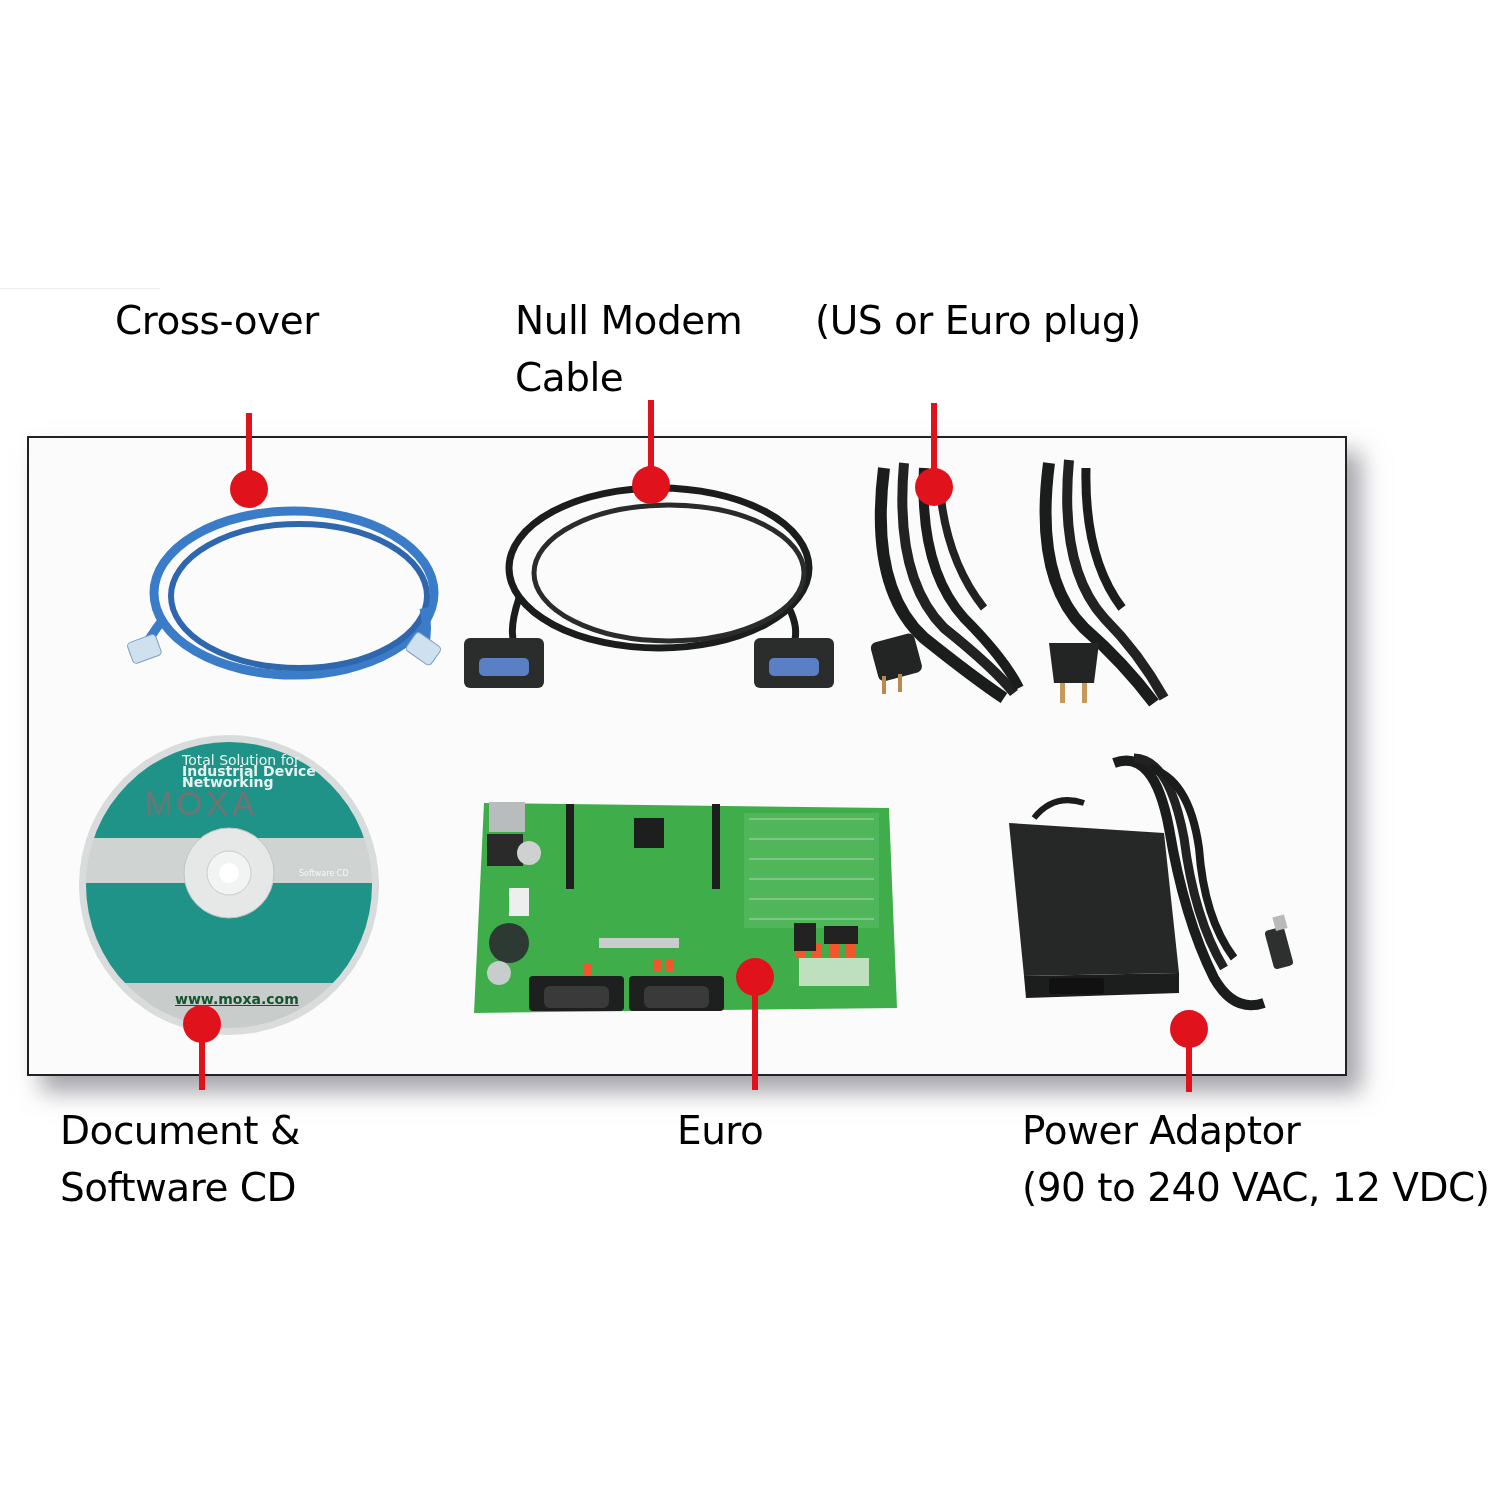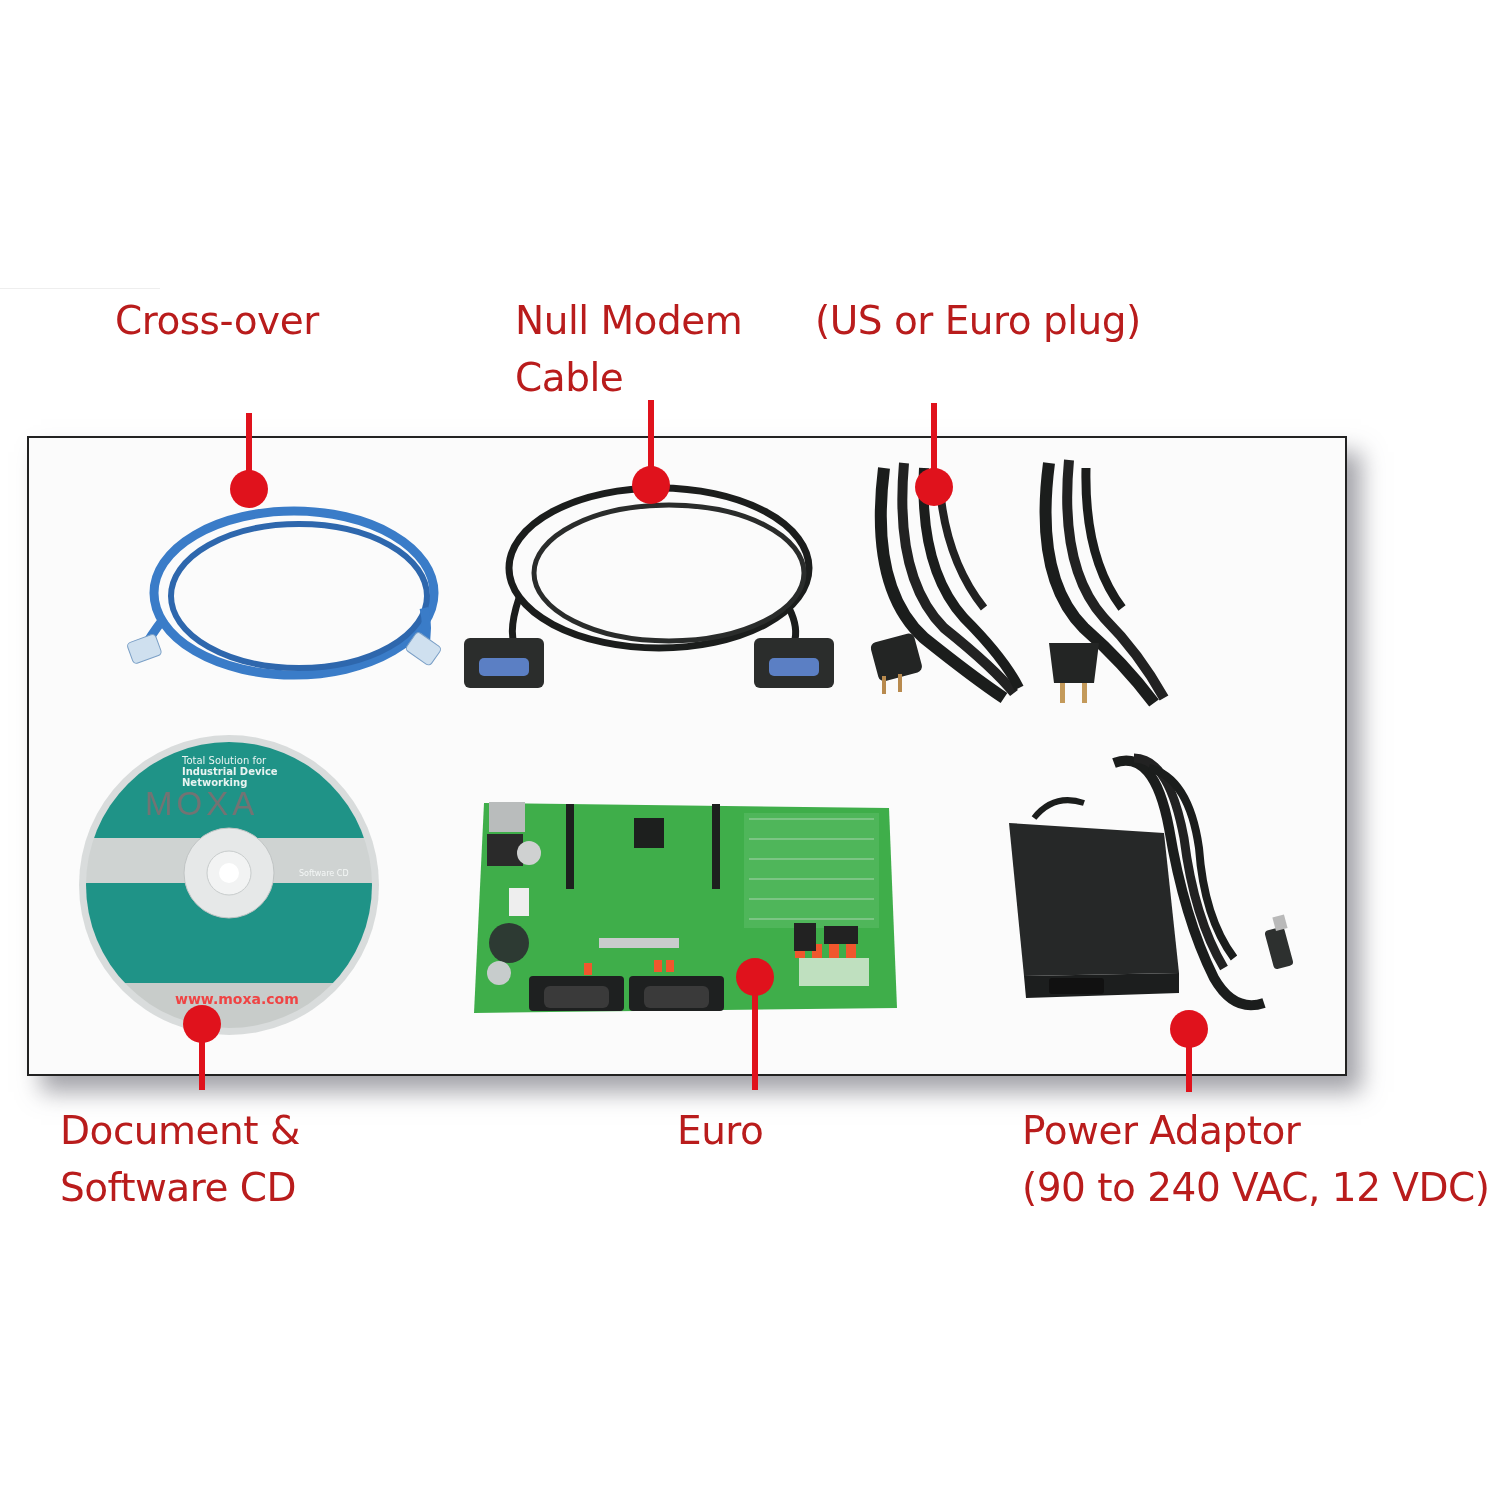--- a/index.html
+++ b/index.html
@@ -1,18 +1,18 @@
 <!DOCTYPE html>
 <html><head>
 <meta charset="utf-8">
 <style>
   html, body { margin: 0; padding: 0; background: #ffffff; }
   body { width: 1500px; height: 1500px; position: relative; overflow: hidden;
          font-family: "DejaVu Sans", "Liberation Sans", sans-serif; }
-  .label { position: absolute; color: #b91c1c; font-size: 39px; line-height: 57px;
+  .label { position: absolute; color: #000000; font-size: 39px; line-height: 57px;
            letter-spacing: -0.5px; white-space: nowrap; font-weight: normal; }
   .label span { display: block; }
   .frame { position: absolute; left: 27px; top: 436px; width: 1316px; height: 636px;
            border: 2px solid #222; background: #fbfbfb;
            box-shadow: 14px 16px 22px rgba(90,90,100,0.55); }
   .callout-line { position: absolute; width: 6px; background: #e0121c; }
   .callout-dot { position: absolute; width: 38px; height: 38px; border-radius: 50%;
                  background: #e0121c; }
   .item { position: absolute; }
   svg { display: block; }
@@ -87,28 +87,28 @@
       <g clip-path="url(#cdclip)">
         <rect x="0" y="0" width="310" height="105" fill="#1f9387"></rect>
         <rect x="0" y="105" width="310" height="45" fill="#cfd3d2"></rect>
         <rect x="0" y="150" width="310" height="100" fill="#1f9387"></rect>
         <rect x="0" y="250" width="310" height="60" fill="#c8ccca"></rect>
       </g>
       <circle cx="152" cy="140" r="45" fill="#e6e8e8" stroke="#c0c4c4"></circle>
       <circle cx="152" cy="140" r="22" fill="#f2f3f3" stroke="#c8cccc"></circle>
       <circle cx="152" cy="140" r="10" fill="#ffffff"></circle>
     </svg>
-    <div style="position:absolute; left:105px; top:22px; font-size:10px; line-height:11px; color:#e8f3f1;">
+    <div style="position:absolute; left:105px; top:22px; font-size:14px; line-height:11px; color:#e8f3f1;">
       <div>Total Solution for</div>
       <div style="font-weight:bold;">Industrial Device</div>
       <div style="font-weight:bold;">Networking</div>
     </div>
     <div style="position:absolute; left:68px; top:52px; font-size:33px; letter-spacing:4px; color:#737373; font-family:'Liberation Sans',sans-serif;">MOXA</div>
     <div style="position:absolute; left:222px; top:136px; font-size:8px; color:#f4f7f6;">Software CD</div>
-    <div style="position:absolute; left:98px; top:258px; font-size:14px; font-weight:bold; color:#ef4444;">www.moxa.com</div>
+    <div style="position:absolute; left:98px; top:258px; font-size:14px; font-weight:bold; color:#14532d;text-decoration:underline;">www.moxa.com</div>
   </div>
 
   <div class="item" style="left:440px; top:360px;">
     <svg width="430" height="230" viewBox="0 0 430 230">
       <path d="M15 5 L420 10 L428 210 L5 215 Z" fill="#3fae4a"></path>
       <rect x="20" y="4" width="36" height="30" fill="#b9bcbc"></rect>
       <rect x="18" y="36" width="36" height="32" fill="#2a2a2a"></rect>
       <rect x="40" y="90" width="20" height="28" fill="#eeeeee"></rect>
       <circle cx="60" cy="55" r="12" fill="#cfd1d1"></circle>
       <circle cx="40" cy="145" r="20" fill="#2d3a33"></circle>

